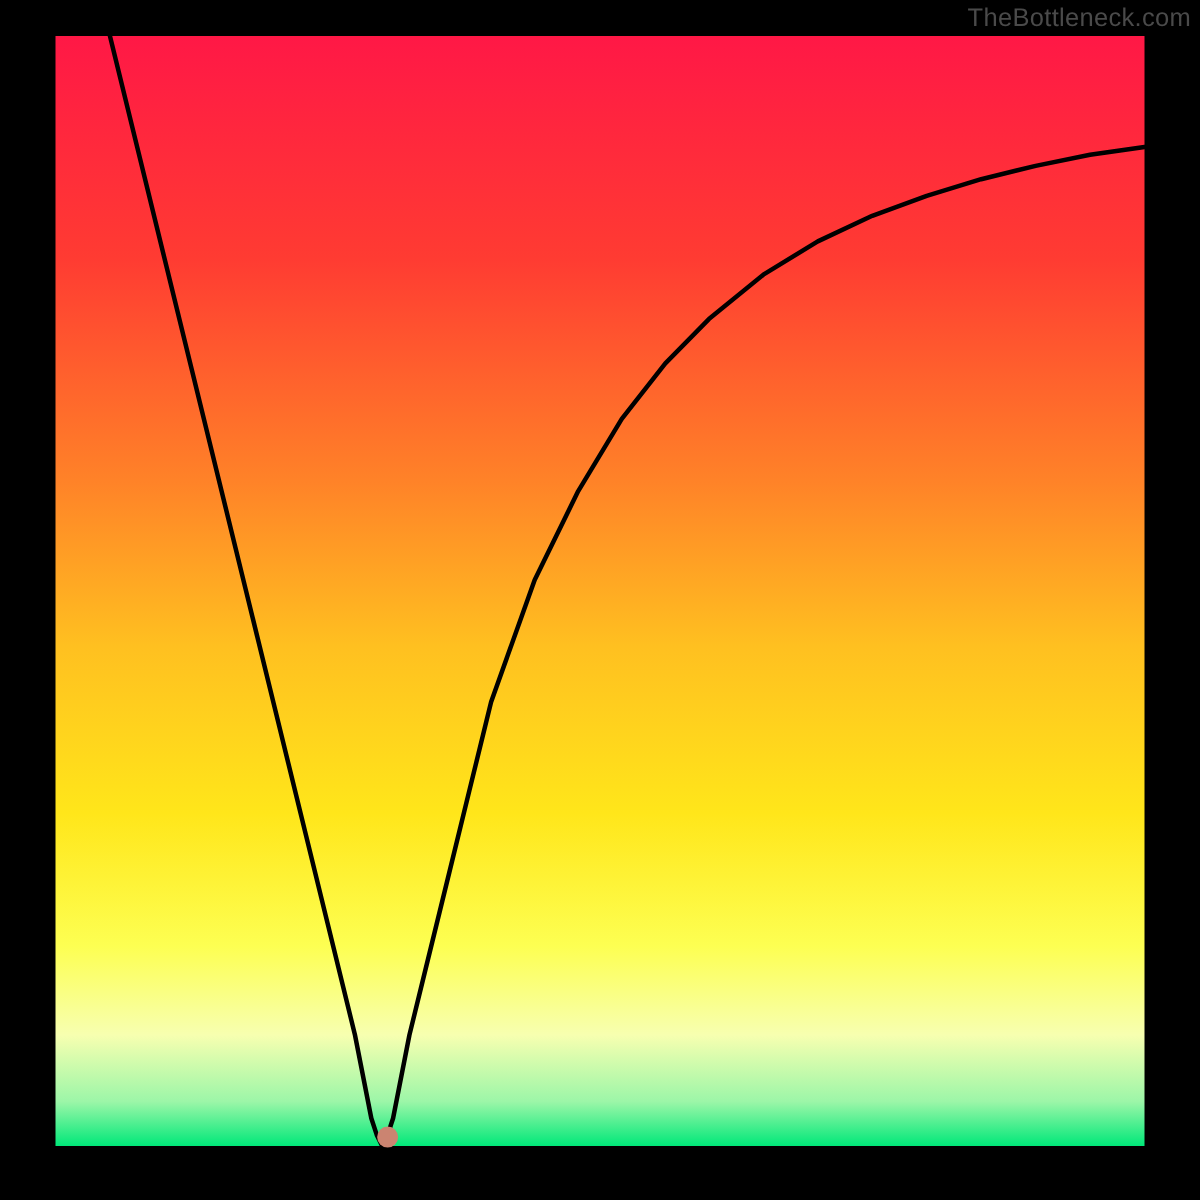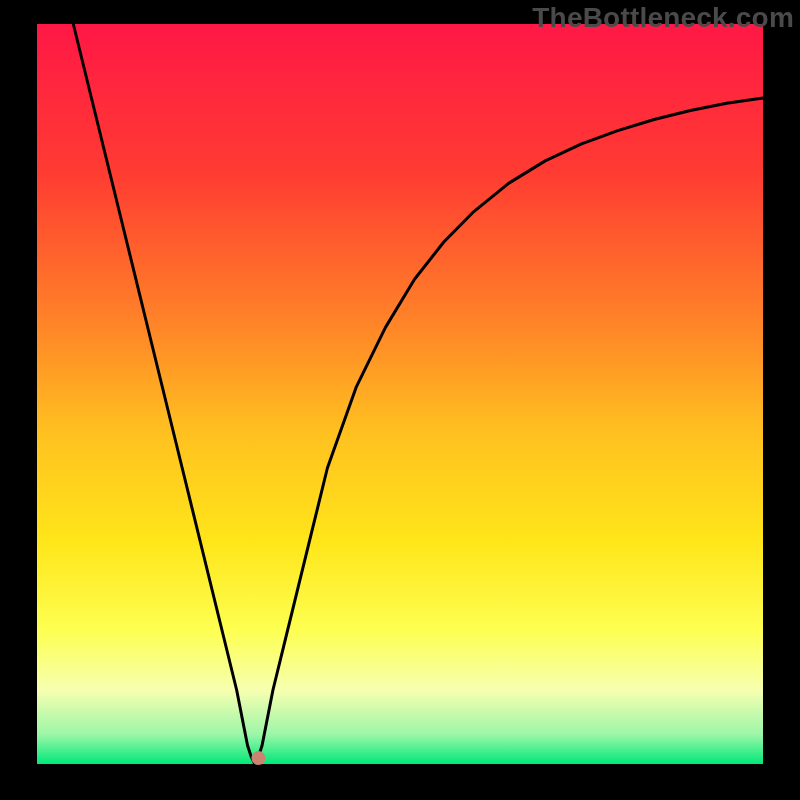--- a/index.html
+++ b/index.html
@@ -15,22 +15,22 @@
     position: relative;
     width: 800px;
     height: 800px;
     background: #000;
   }
   .watermark {
     position: absolute;
     top: 2px;
     right: 6px;
     color: #4a4a4a;
-    font-size: 28px;
-    font-weight: 700;
+    font-size: 17px;
+    font-weight: 400;
     letter-spacing: 0.2px;
     z-index: 10;
     text-align: right;
   }
   svg {
     display: block;
   }
 </style>
 </head>
 <body>

